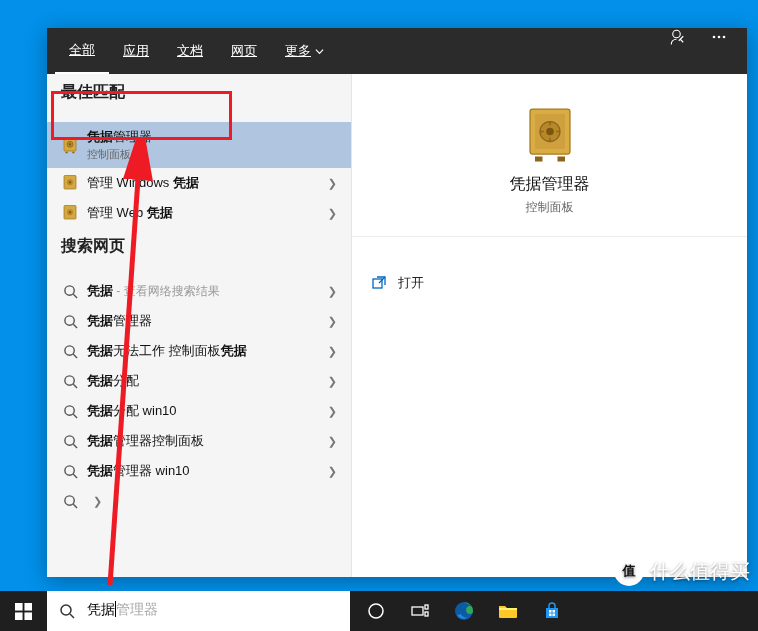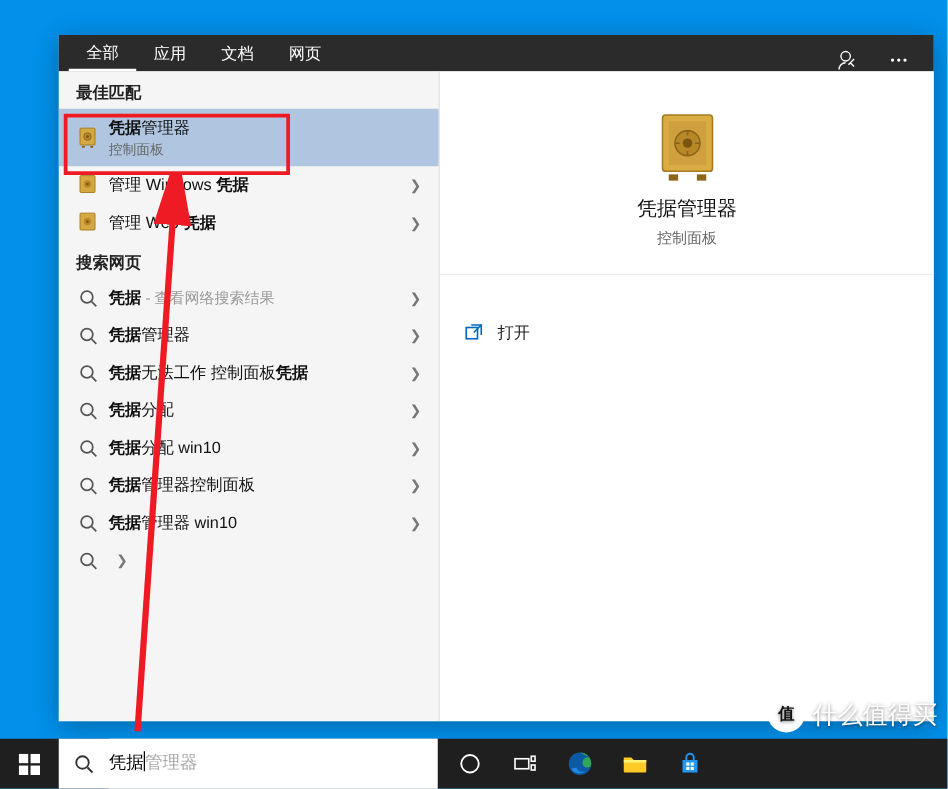--- a/index.html
+++ b/index.html
@@ -1,27 +1,27 @@
 <!DOCTYPE html>
 <html><head>
   <meta charset="utf-8">
   <style>
     * { margin: 0; padding: 0; box-sizing: border-box; font-family: "Microsoft YaHei", "Segoe UI", sans-serif; }
     body { width: 758px; height: 631px; background: #0290ea; overflow: hidden; position: relative; }
     .search-panel { position: absolute; left: 47px; top: 28px; width: 700px; height: 549px; background: #f2f2f2; box-shadow: 0 4px 20px rgba(0,0,0,0.3); display: flex; flex-direction: column; }
-    .tabs { background: #2b2b2b; height: 29px; display: flex; align-items: flex-end; color: #fff; font-size: 13px; padding: 0 8px; }
+    .tabs { background: #2b2b2b; height: 46px; display: flex; align-items: flex-start; color: #fff; font-size: 13px; padding: 0 8px; text-decoration: underline; }
     .tab { padding: 0 14px; height: 100%; display: flex; align-items: center; cursor: pointer; }
     .tab.active { border-bottom: 2px solid #fff; }
     .tab-more { display: flex; align-items: center; gap: 4px; }
     .tabs-right { margin-left: auto; display: flex; align-items: center; }
     .tab-icon { padding: 0 12px; height: 100%; display: flex; align-items: center; cursor: pointer; }
     .panel-body { flex: 1; display: flex; overflow: hidden; }
     .left-col { width: 305px; background: #f5f5f5; overflow-y: auto; border-right: 1px solid #e5e5e5; }
     .right-col { flex: 1; background: #fff; display: flex; flex-direction: column; }
-    .section-hdr { font-size: 13px; font-weight: 600; color: #222; padding: 8px 14px 4px 14px; }
+    .section-hdr { font-size: 16px; font-weight: 600; color: #222; padding: 8px 14px 19px 14px; }
     .result-item { display: flex; align-items: center; padding: 6px 14px; font-size: 13px; cursor: pointer; position: relative; min-height: 30px; }
     .result-item.selected { background: #b0c6e0; }
     .result-item .ico { width: 18px; height: 18px; margin-right: 8px; flex-shrink: 0; display: flex; align-items: center; justify-content: center; }
     .result-item .txt { flex: 1; color: #111; }
     .result-item .sub { font-size: 11px; color: #666; margin-top: 1px; }
     .result-item.with-sub { padding-top: 6px; padding-bottom: 6px; }
     .result-item .chev { color: #777; font-size: 11px; margin-left: 6px; }
     .preview-top { padding: 30px 20px 20px 20px; text-align: center; border-bottom: 1px solid #ececec; }
     .preview-icon { width: 50px; height: 60px; margin: 0 auto 10px auto; }
     .preview-title { font-size: 16px; font-weight: 400; color: #111; margin-bottom: 4px; }
@@ -49,20 +49,26 @@
   </style>
 </head>
 <body>
 
 <div class="search-panel">
   <div class="tabs">
     <div class="tab active">全部</div>
     <div class="tab">应用</div>
     <div class="tab">文档</div>
     <div class="tab">网页</div>
+    <div class="tab tab-more">
+      <span>更多</span>
+      <svg width="9" height="9" viewBox="0 0 10 10">
+          <path d="M1 3l4 4 4-4" stroke="#fff" stroke-width="1.3" fill="none"></path>
+        </svg>
+    </div>
     <div class="tabs-right">
       <div class="tab-icon">
         <svg width="18" height="18" viewBox="0 0 24 24" fill="none" stroke="#fff" stroke-width="1.5">
             <circle cx="10" cy="8" r="5"></circle>
             <path d="M3 22c0-4 3-7 7-7"></path>
             <path d="M15 15l4 4M13 17l6-6"></path>
           </svg>
       </div>
       <div class="tab-icon">
         <svg width="16" height="16" viewBox="0 0 16 16" fill="#fff">

